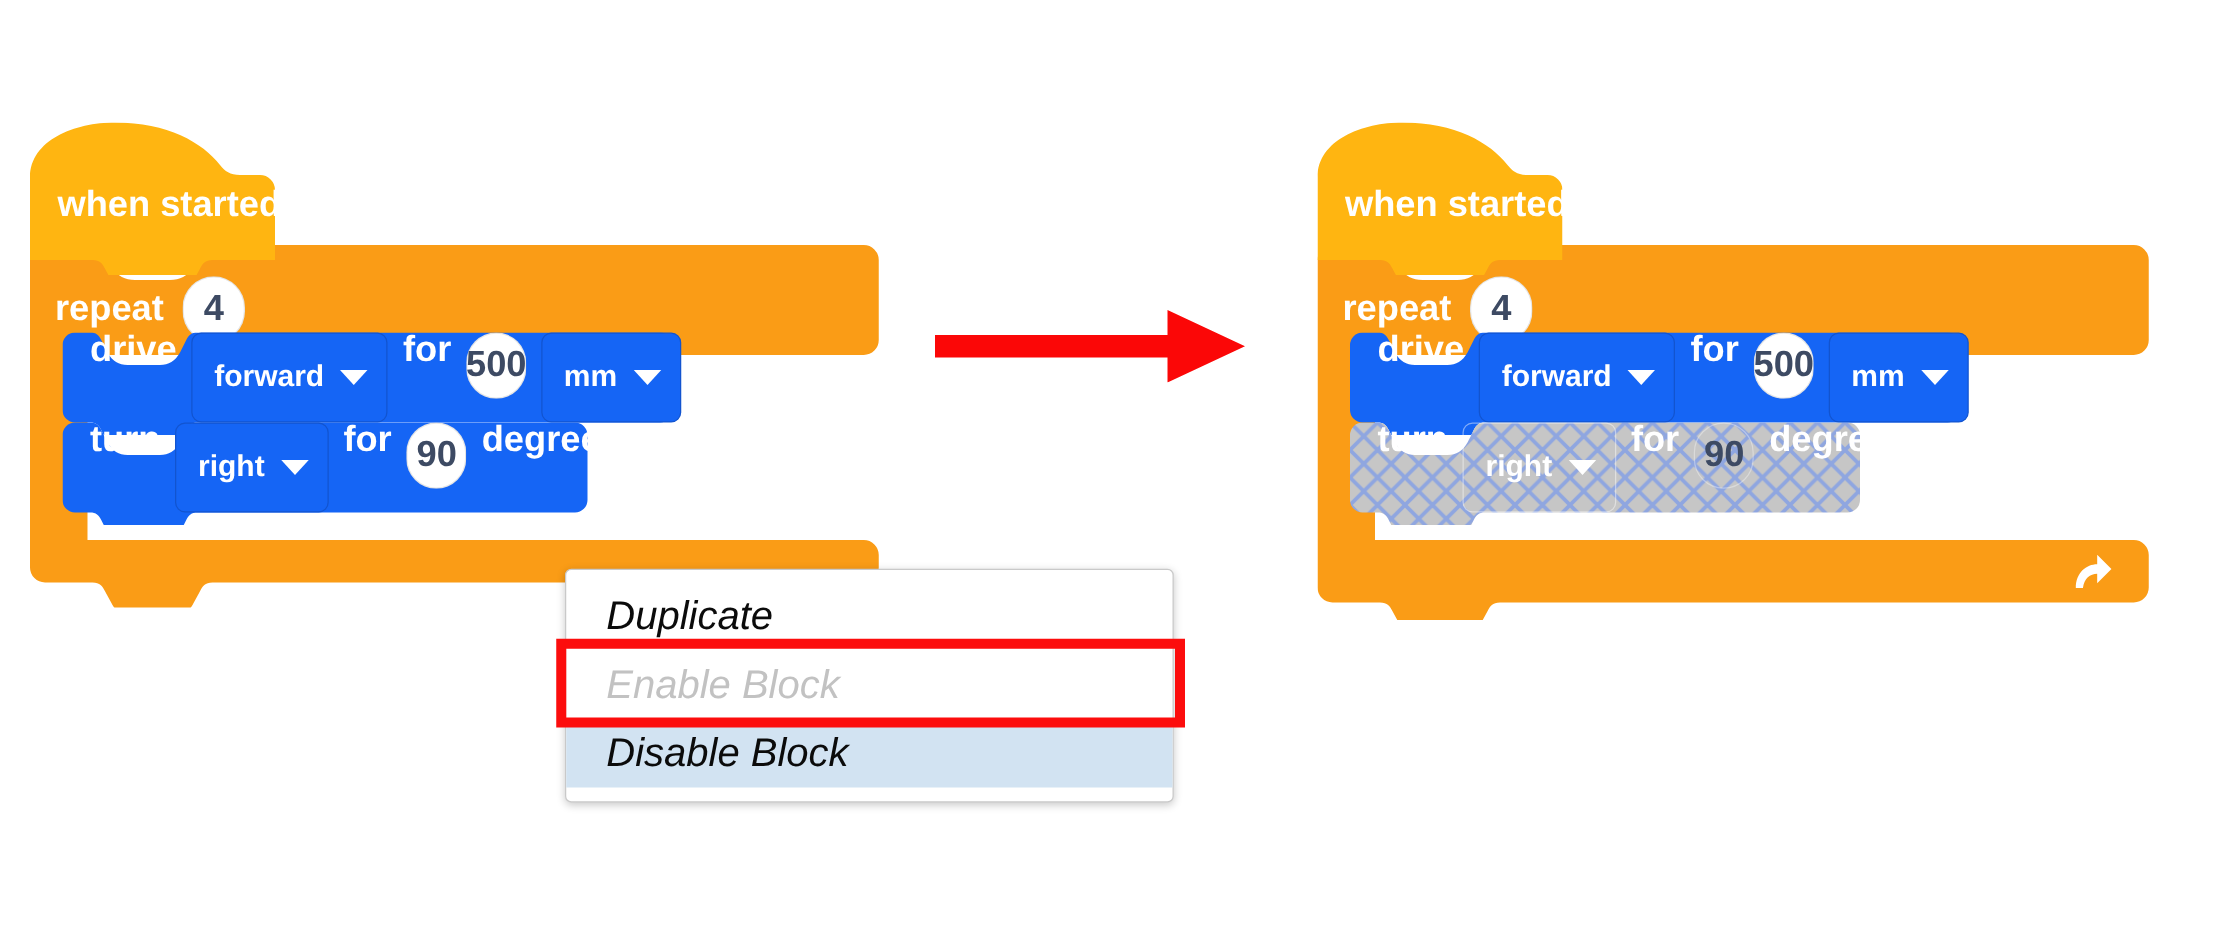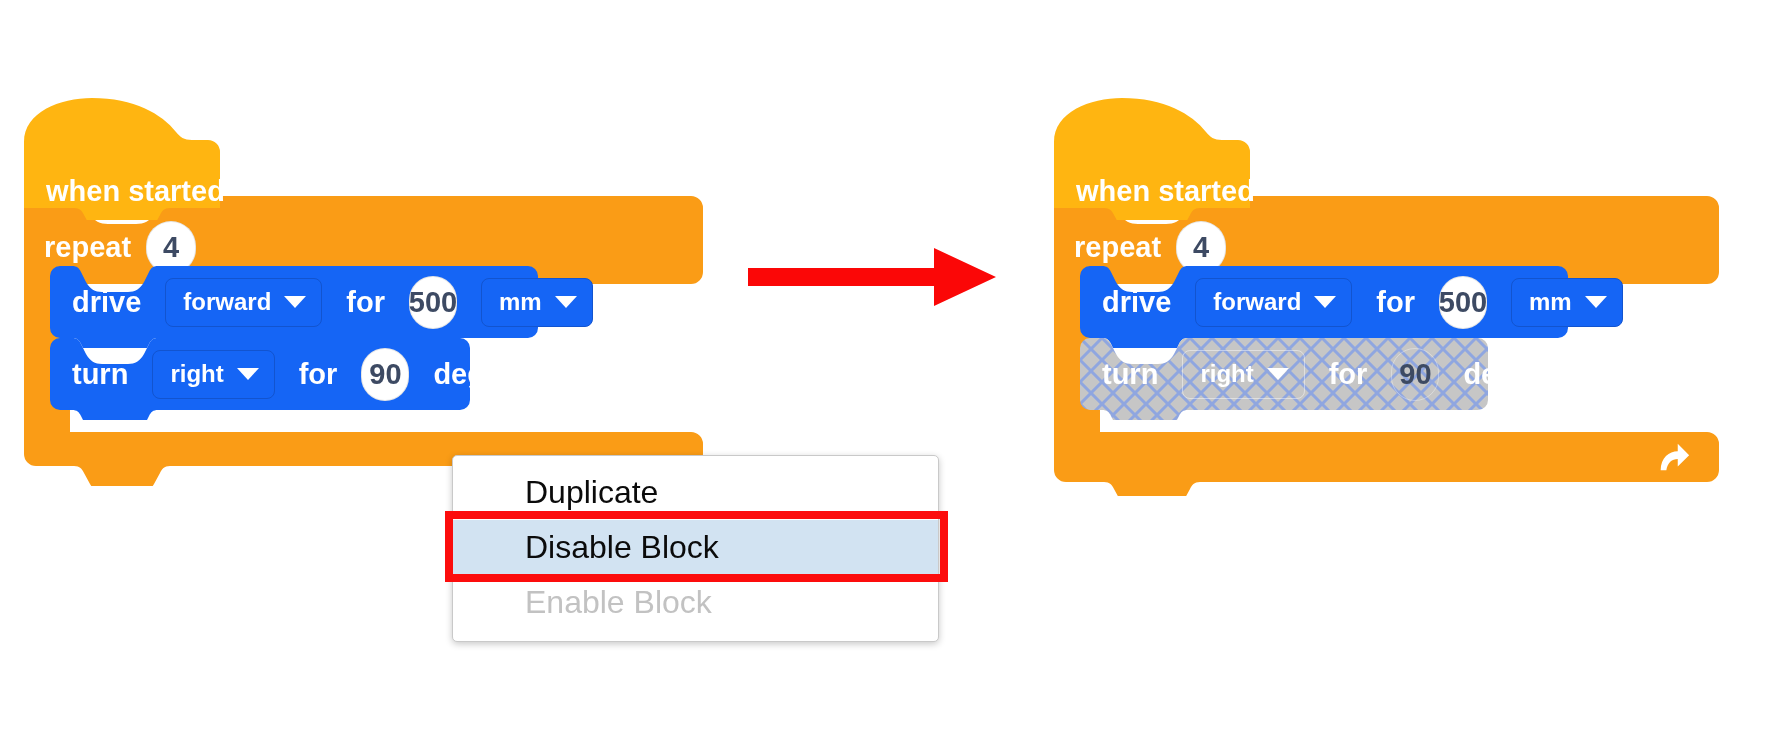--- a/index.html
+++ b/index.html
@@ -61,21 +61,21 @@
   }
 
   
   .hat {
     position: absolute;
     width: 196px; height: 122px;
   }
   .hat svg { position: absolute; inset: 0; }
   .hat .txt {
     position: absolute;
-    left: 22px; top: 79px;
+    left: 22px; top: 52px;
   }
 
   
   .cblock { position: absolute; }
   .cblock svg { position: absolute; left: 0; top: 0; }
   .cblock .repeat-row {
     position: absolute;
     left: 20px; top: 25px;
     display: flex; align-items: center; gap: 15px;
   }
@@ -83,21 +83,21 @@
     position: absolute;
     width: 38px; height: 38px;
   }
 
   
   .stackblk { position: absolute; }
   .stackblk svg { position: absolute; left: 0; top: 0; }
   .stackblk .row {
     position: absolute;
     left: 22px; top: 0; height: 100%;
-    display: flex; align-items: center; gap: 24px;
+    display: flex; gap: 12px;
   }
 
   
   .disabled .dd.blue { background: transparent; border-color: rgba(255,255,255,0.45); }
   .disabled .num { background: transparent; border-color: rgba(255,255,255,0.35); color: #3d4a63; }
   .disabled .blk-label { color: #ffffff; }
   .disabled .caret { border-top-color: #ffffff; }
 
   
   .red-arrow { position: absolute; }
@@ -111,25 +111,26 @@
     border: 1px solid #c9c9c9;
     border-radius: 5px;
     box-shadow: 0 2px 7px rgba(0,0,0,0.22);
     padding: 9px 0 11px 0;
     overflow: visible;
   }
   .ctxitem {
     height: 55px;
     display: flex;
     align-items: center;
-    padding-left: 72px;
+    padding-left: 32px;
     font-size: 32px;
     color: #0b0b0b;
     white-space: nowrap;
     user-select: none;
+    font-style: italic;
   }
   .ctxitem.selected { background: #d2e3f2; }
   .ctxitem.disabled-item { color: #c2c2c2; }
 
   .ctx-highlight {
     position: absolute;
     left: -8px;
     width: 503px;
     height: 71px;
     border: 8px solid #fc0d0d;
@@ -298,21 +299,21 @@
                  L146,110 C140,110 138,113 136,117 L130,128 C126,135 120,138 112,138
                  L84,138 C76,138 70,135 66,128 L60,117 C58,113 56,110 50,110 L0,110 Z" fill="#ffb511"></path>
       </svg>
       <span class="txt blk-label">when started</span>
     </div>
   </div>
 
   <div class="ctxmenu">
     <div class="ctxitem">Duplicate</div>
 
+    <div class="ctxitem disabled-item">Enable Block</div>
+
     <div class="ctxitem selected">Disable Block</div>
-
-    <div class="ctxitem disabled-item">Enable Block</div>
 
 
     <div class="ctx-highlight" style="top:55px;"></div>
   </div>
 
 </div>
 
 </body></html>

